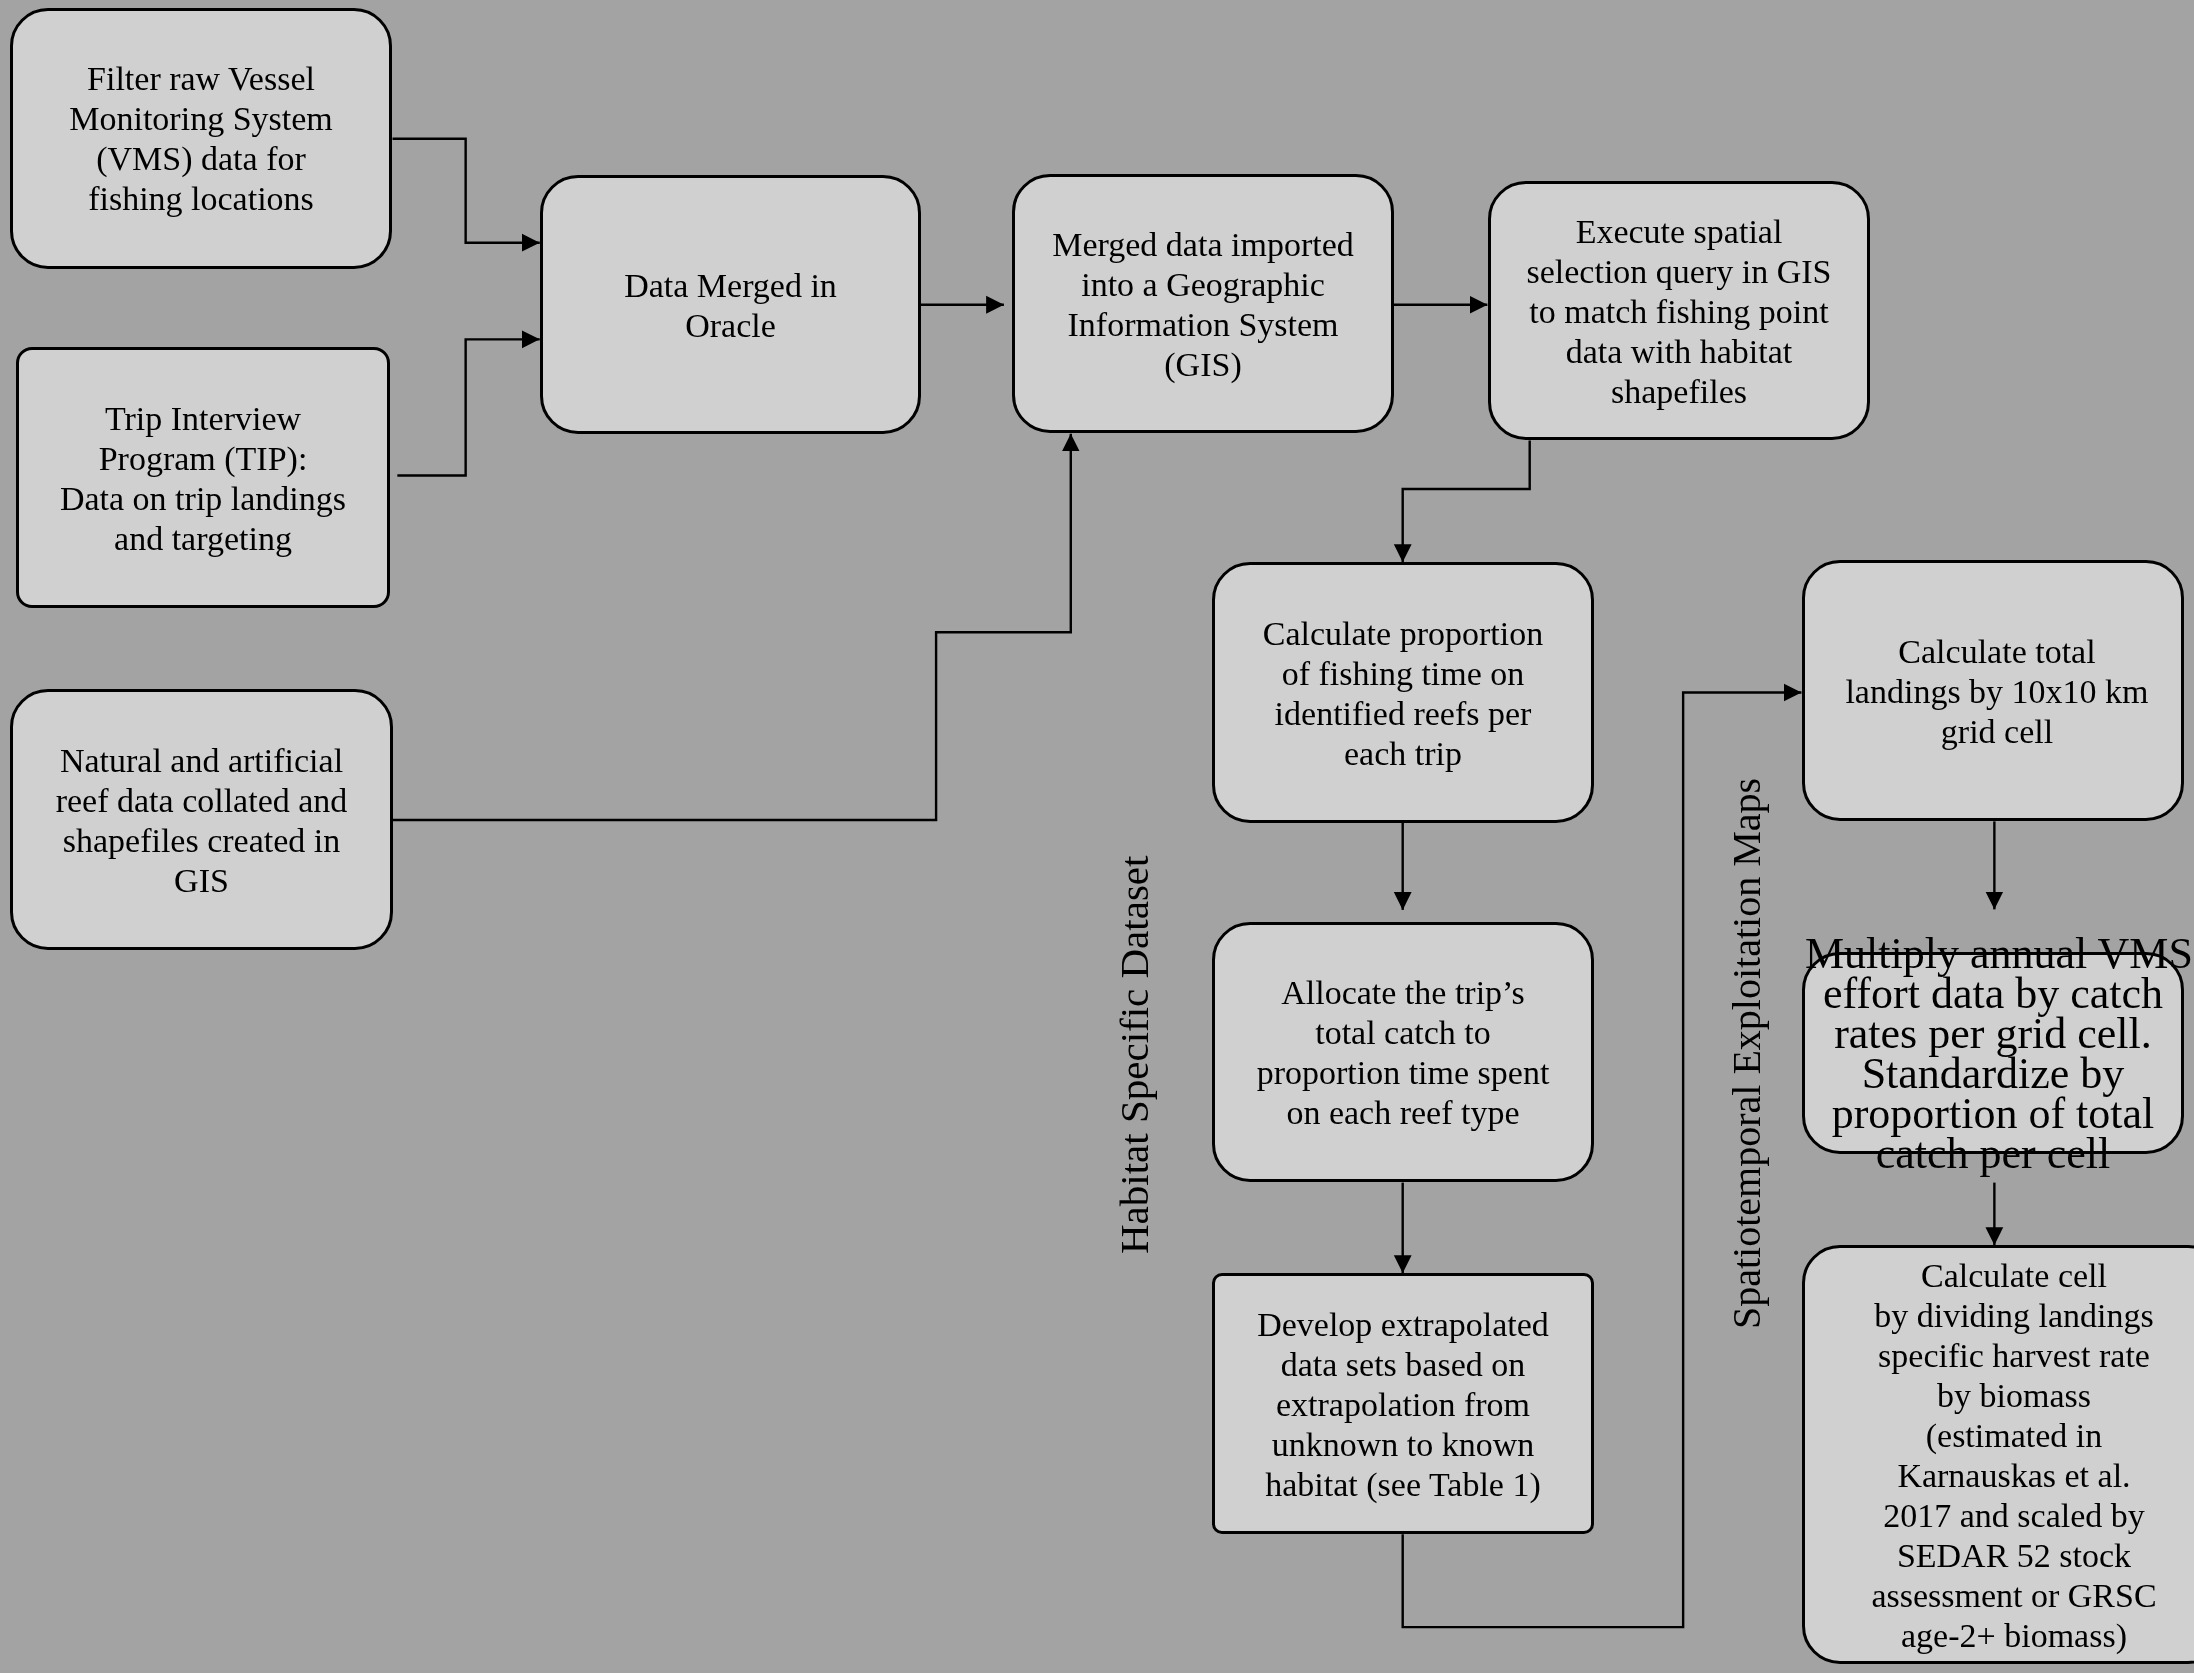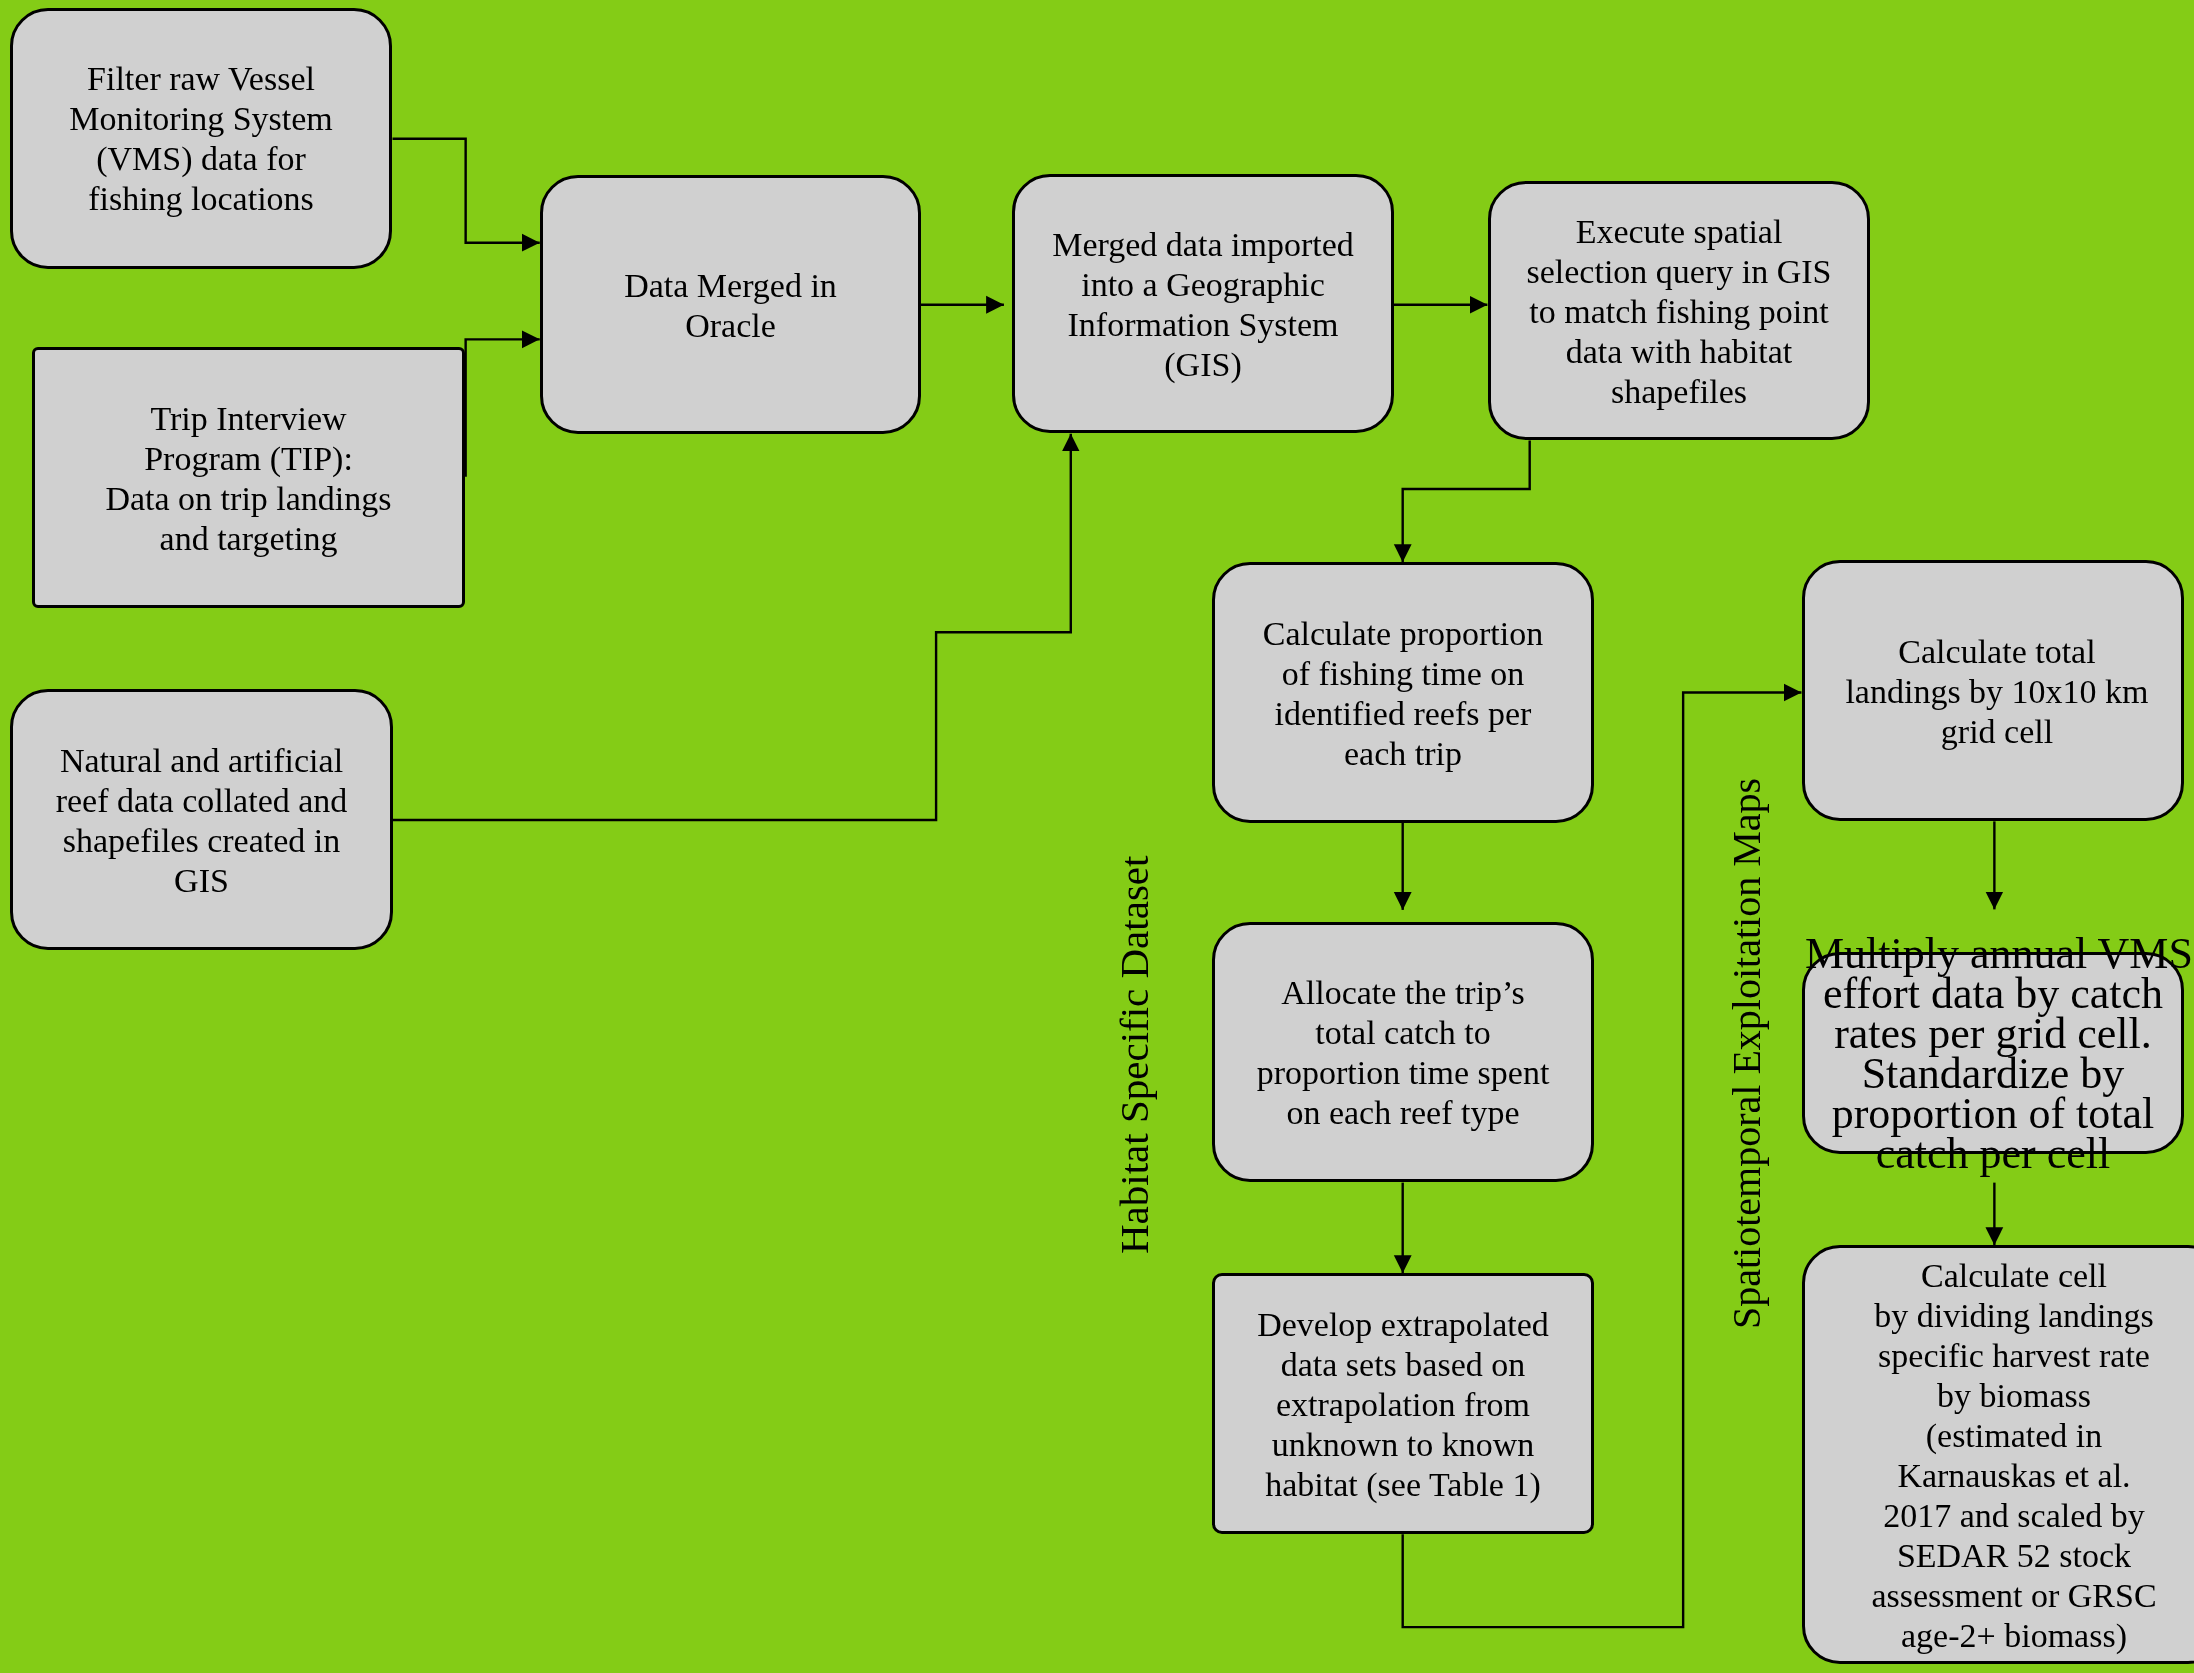--- a/index.html
+++ b/index.html
@@ -1,29 +1,29 @@
 <!DOCTYPE html>
 <html style="font-size:7.7px"><head>
 <meta charset="utf-8">
 <title>Flowchart</title>
 <style>
   html,body{margin:0;padding:0;background:#ffffff;}
-  #page{position:relative;width:2194px;height:1674px;background:#84cc16;overflow:hidden;}
+  #page{position:relative;width:2194px;height:1674px;background:#a3a3a3;overflow:hidden;}
   svg{position:absolute;top:0;left:0;}
   .nodebox{position:absolute;box-sizing:border-box;background:#d0d0d0;border:3.8px solid #000;
     display:flex;align-items:center;justify-content:center;text-align:center;
     font-family:"Liberation Serif",serif;color:#000;}
   .nodetext{display:block;width:100%;transform:translateY(1px);}
   .tl{display:block;white-space:nowrap;}
   .rotlabel{position:absolute;font-family:"Liberation Serif",serif;color:#000;
     white-space:nowrap;transform-origin:0 0;}
 
   
   #n-vms    {left:10px; top:7.7px; width:382px; height:261px; border-radius:38px; font-size:34px; line-height:40px;}
-  #n-tip    {left:16px; top:347px; width:433px; height:261px; border-radius:6px; font-size:34px; line-height:40px;margin-left:16px;}
+  #n-tip    {left:16px; top:347px; width:374px; height:261px; border-radius:16px; font-size:34px; line-height:40px;}
   #n-reef    {left:10px; top:689px; width:383px; height:261px; border-radius:38px; font-size:34px; line-height:40px;}
   #n-oracle    {left:540px; top:175px; width:381px; height:259px; border-radius:38px; font-size:34px; line-height:40px;}
   #n-gis    {left:1012px; top:174px; width:382px; height:259px; border-radius:38px; font-size:34px; line-height:40px;}
   #n-query    {left:1488px; top:181px; width:382px; height:259px; border-radius:38px; font-size:34px; line-height:40px;}
   #n-prop    {left:1212px; top:562px; width:382px; height:261px; border-radius:38px; font-size:34px; line-height:40px;}
   #n-alloc    {left:1212px; top:922px; width:382px; height:260px; border-radius:38px; font-size:34px; line-height:40px;}
   #n-dev    {left:1212px; top:1273px; width:382px; height:261px; border-radius:10px; font-size:34px; line-height:40px;}
   #n-land    {left:1802px; top:560px; width:382px; height:261px; border-radius:38px; font-size:34px; line-height:40px;padding-left:8px;}
   #n-mult    {left:1802px; top:952px; width:382px; height:202px; border-radius:38px; font-size:44px; line-height:40px;}
   #n-harv    {left:1802px; top:1245px; width:424px; height:419px; border-radius:38px; font-size:34px; line-height:40px;}

